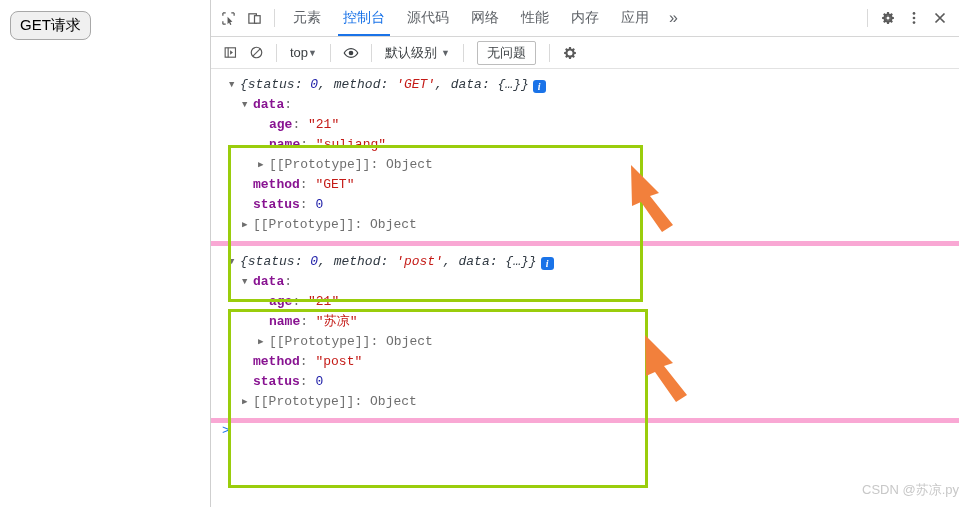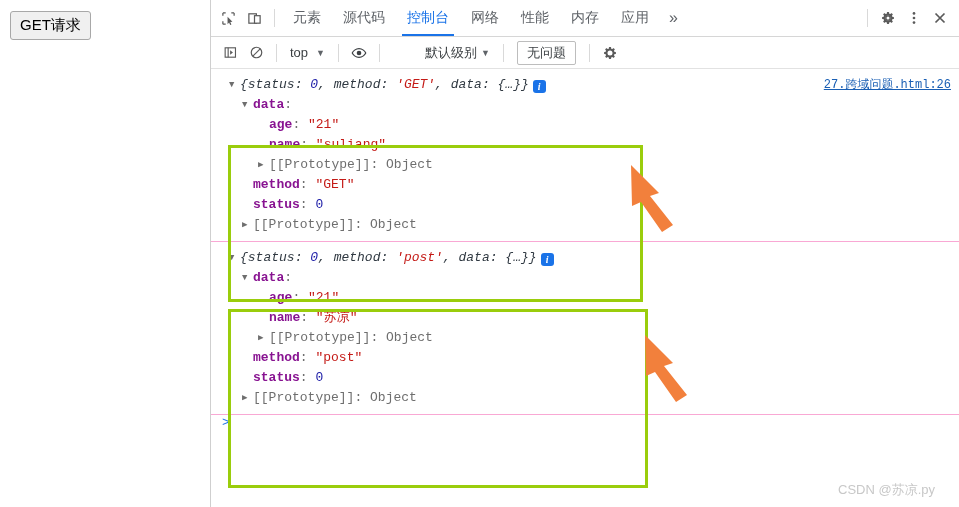--- a/index.html
+++ b/index.html
@@ -17,21 +17,21 @@
     border-right:1px solid #cfcfcf;
     box-sizing:border-box;
   }
   .page-buttons{padding:11px 0 0 10px;display:flex;gap:10px;}
   .pg-btn{
     font-family:"Liberation Sans", sans-serif;
     font-size:15px;
     color:#000;
     background:#f0f0f0;
     border:1px solid #a8a8a8;
-    border-radius:3px;
+    border-radius:8px;
     padding:4px 9px 5px 9px;
     line-height:18px;
     cursor:pointer;
   }
 
   
   #devtools{
     position:absolute;left:211px;top:0;width:748px;height:507px;
     background:#3b82f6;
     box-sizing:border-box;
@@ -66,49 +66,49 @@
   .dt-tabbar-right{margin-left:auto;display:flex;align-items:center;padding-right:6px;}
 
   
   .dt-filterbar{
     height:32px;display:flex;align-items:center;
     border-bottom:1px solid #e2e2e2;
     background:#ffffff;padding:0 6px;box-sizing:border-box;
   }
   .ctx-select{
     font-family:"Liberation Sans", sans-serif;
-    font-size:13px;color:#3c4043;display:flex;align-items:center;gap:8px;
+    font-size:13px;color:#3c4043;display:flex;align-items:center;gap:0;
     padding:2px 6px;cursor:pointer;white-space:nowrap;
   }
   .caret{font-size:9px;color:#5f6368;}
   .filter-input{
     flex:1;height:21px;margin:0 6px;
     border:1px solid #c4c4c4;border-radius:2px;background:#fff;
     font-family:"Liberation Sans", sans-serif;font-size:13px;color:#202124;
     padding:0 6px;box-sizing:border-box;outline:none;
   }
   .filter-input::placeholder{color:#9aa0a6;}
   .level-select{
     font-family:"Liberation Sans", sans-serif;font-size:13px;color:#3c4043;
-    display:flex;align-items:center;gap:4px;padding:2px 6px;cursor:pointer;white-space:nowrap;margin-left:32px;
+    display:flex;align-items:center;gap:4px;padding:2px 6px;cursor:pointer;white-space:nowrap;
   }
   .issues-btn{
     font-family:Liberation Serif, serif;font-size:13px;color:#3c4043;
     border:1px solid #bdbdbd;border-radius:2px;background:#fff;
     padding:2px 9px;margin:0 6px;cursor:pointer;white-space:nowrap;
   }
 
   
   .console-body{
     position:relative;height:438px;background:#fff;overflow:hidden;
     font-family:"Liberation Mono","DejaVu Sans Mono",monospace;
   }
   .console-row{
     position:relative;
-    border-bottom:1px solid #f9a8d4;
+    border-bottom:5px solid #f9a8d4;
     padding:6px 0 6px 18px;
     box-sizing:border-box;
   }
   .src-link{
     position:absolute;right:8px;top:7px;
     font-family:"Liberation Mono","DejaVu Sans Mono",monospace;
     font-size:12px;color:#1a5fb4;text-decoration:underline;cursor:pointer;white-space:nowrap;
   }
   .ln{
     font-family:"Liberation Mono","DejaVu Sans Mono",monospace;
@@ -140,21 +140,21 @@
   }
   
   .arrow{position:absolute;pointer-events:none;}
 
   .prompt-caret{
     position:absolute;left:11px;font-family:"Liberation Mono","DejaVu Sans Mono",monospace;
     font-size:13px;color:#1a73e8;
   }
 
   .watermark{
-    position:absolute;right:24px;bottom:8px;
+    position:absolute;right:0;bottom:8px;
     font-family:"Liberation Sans", sans-serif;
     font-size:13px;color:#c8c8c8;user-select:none;
   }
 </style>
 </head>
 <body>
 
 <div id="page-area">
   <div class="page-buttons">
     <button class="pg-btn">GET请求</button>
@@ -173,22 +173,22 @@
     <div class="dt-icon-btn">
       <svg width="15" height="15" viewBox="0 0 16 16" fill="none">
         <rect x="2" y="3" width="8" height="10" stroke="#5a5a5a" stroke-width="1.3"></rect>
         <rect x="8" y="5" width="6" height="8" fill="#ffffff" stroke="#5a5a5a" stroke-width="1.3"></rect>
       </svg>
     </div>
     <div class="dt-sep"></div>
 
     <div class="dt-tabs">
       <div class="dt-tab">元素</div>
+      <div class="dt-tab active">控制台</div>
       <div class="dt-tab">源代码</div>
-      <div class="dt-tab active">控制台</div>
       <div class="dt-tab">网络</div>
       <div class="dt-tab">性能</div>
       <div class="dt-tab">内存</div>
       <div class="dt-tab">应用</div>
       <div class="dt-more">»</div>
     </div>
 
     <div class="dt-tabbar-right">
       <div class="dt-sep"></div>
       <div class="dt-icon-btn">
@@ -257,21 +257,20 @@
   <div class="console-body" id="console-body">
       <div class="console-row">
         <div class="ln"><span class="tri">▼</span><span class="obj-preview">{<span class="k-italic">status</span>: <span class="num">0</span>, <span class="k-italic">method</span>: <span class="str-red">'GET'</span>, <span class="k-italic">data</span>: <span class="k-italic">{…}</span>}</span><span class="info-badge">i</span></div>
         <div class="ln"><span style="display:inline-block;width:13px"></span><span class="tri">▼</span><span class="prop">data</span><span class="proto">:</span><span class="strval"></span></div>
         <div class="ln"><span style="display:inline-block;width:29px"></span><span class="tri"> </span><span class="prop">age</span><span class="proto">: </span><span class="strval">"21"</span></div>
         <div class="ln"><span style="display:inline-block;width:29px"></span><span class="tri"> </span><span class="prop">name</span><span class="proto">: </span><span class="strval">"suliang"</span></div>
         <div class="ln"><span style="display:inline-block;width:29px"></span><span class="tri">▶</span><span class="proto">[[Prototype]]</span><span class="proto">: </span><span class="proto">Object</span></div>
         <div class="ln"><span style="display:inline-block;width:13px"></span><span class="tri"> </span><span class="prop">method</span><span class="proto">: </span><span class="strval">"GET"</span></div>
         <div class="ln"><span style="display:inline-block;width:13px"></span><span class="tri"> </span><span class="prop">status</span><span class="proto">: </span><span class="numval">0</span></div>
         <div class="ln"><span style="display:inline-block;width:13px"></span><span class="tri">▶</span><span class="proto">[[Prototype]]</span><span class="proto">: </span><span class="proto">Object</span></div>
-        <div class="src-link">27.跨域问题.html:26</div>
       </div>
       <div class="console-row">
         <div class="ln"><span class="tri">▼</span><span class="obj-preview">{<span class="k-italic">status</span>: <span class="num">0</span>, <span class="k-italic">method</span>: <span class="str-red">'post'</span>, <span class="k-italic">data</span>: <span class="k-italic">{…}</span>}</span><span class="info-badge">i</span></div>
         <div class="ln"><span style="display:inline-block;width:13px"></span><span class="tri">▼</span><span class="prop">data</span><span class="proto">:</span><span class="strval"></span></div>
         <div class="ln"><span style="display:inline-block;width:29px"></span><span class="tri"> </span><span class="prop">age</span><span class="proto">: </span><span class="strval">"21"</span></div>
         <div class="ln"><span style="display:inline-block;width:29px"></span><span class="tri"> </span><span class="prop">name</span><span class="proto">: </span><span class="strval">"苏凉"</span></div>
         <div class="ln"><span style="display:inline-block;width:29px"></span><span class="tri">▶</span><span class="proto">[[Prototype]]</span><span class="proto">: </span><span class="proto">Object</span></div>
         <div class="ln"><span style="display:inline-block;width:13px"></span><span class="tri"> </span><span class="prop">method</span><span class="proto">: </span><span class="strval">"post"</span></div>
         <div class="ln"><span style="display:inline-block;width:13px"></span><span class="tri"> </span><span class="prop">status</span><span class="proto">: </span><span class="numval">0</span></div>
         <div class="ln"><span style="display:inline-block;width:13px"></span><span class="tri">▶</span><span class="proto">[[Prototype]]</span><span class="proto">: </span><span class="proto">Object</span></div>

